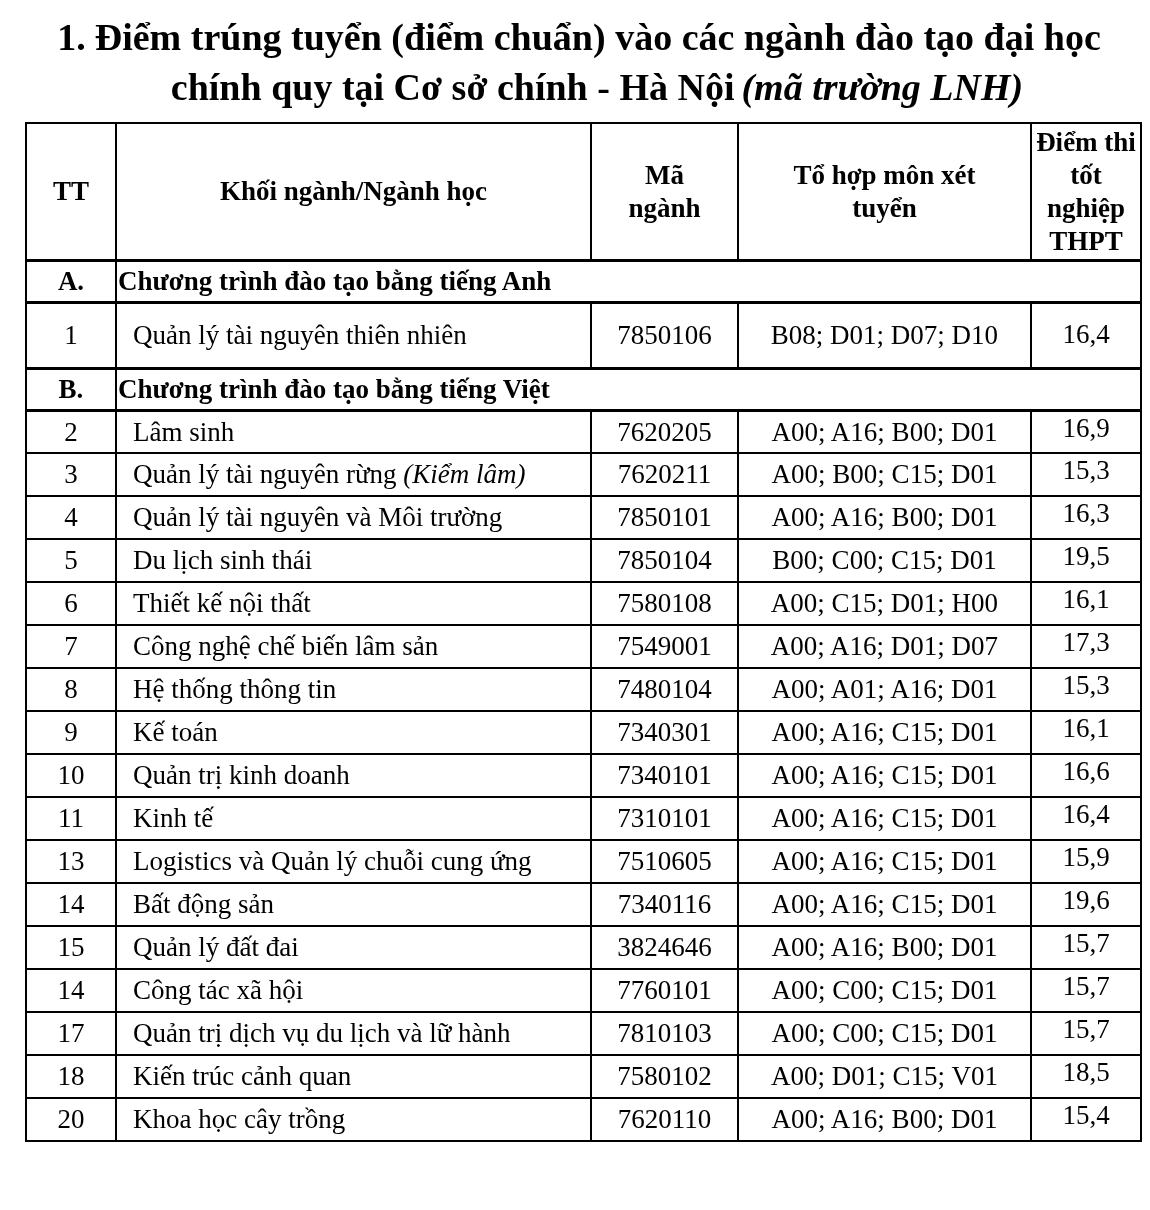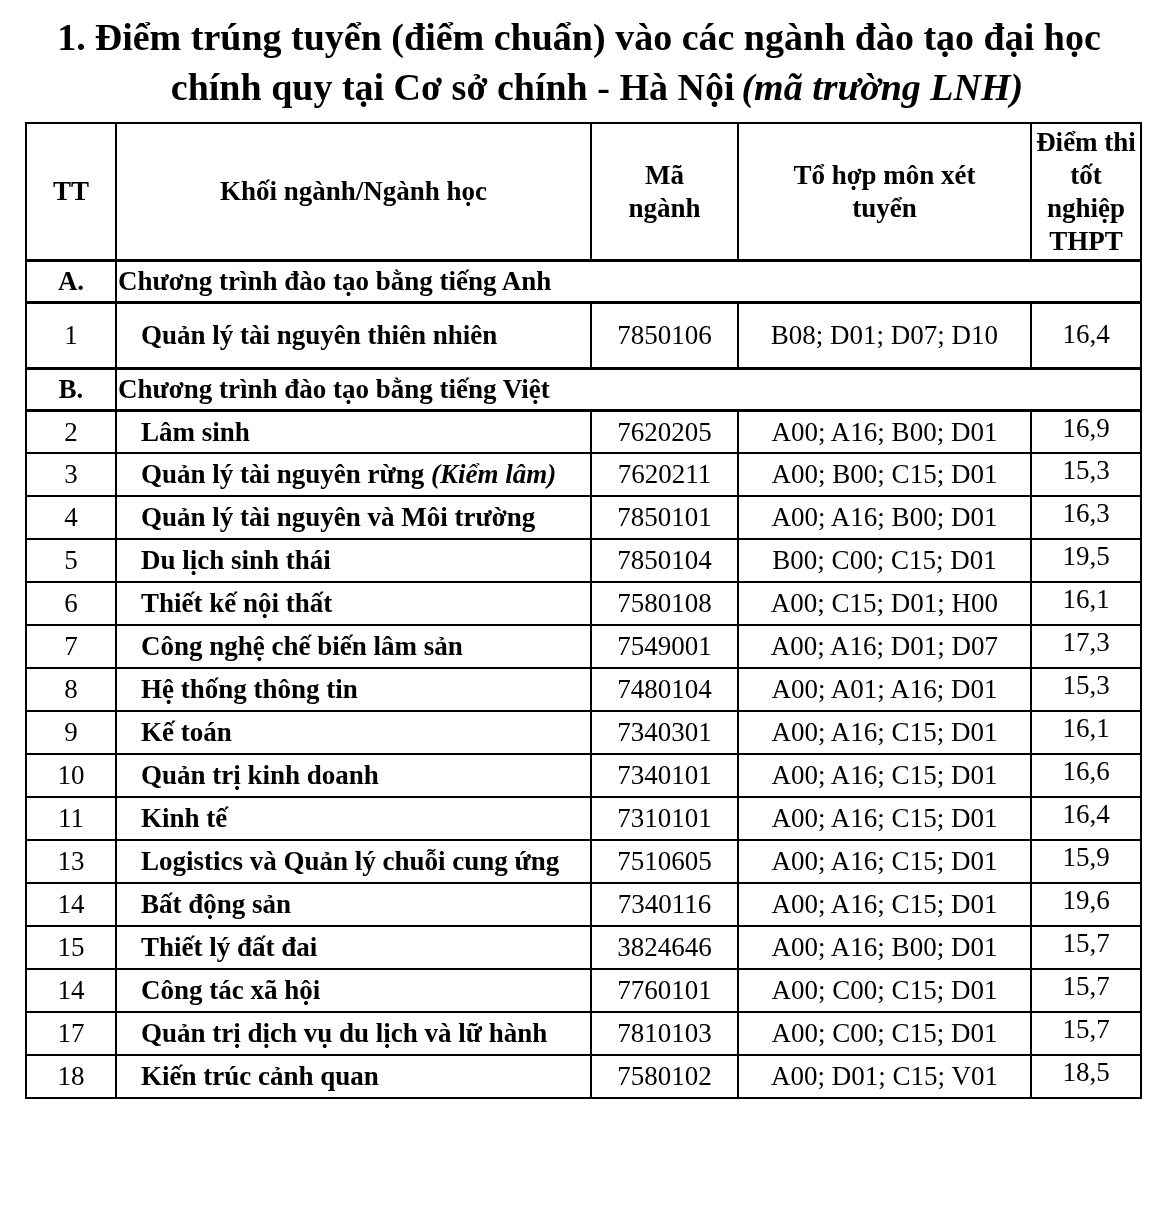--- a/index.html
+++ b/index.html
@@ -55,21 +55,21 @@
   tr.section-row td {
     font-weight: bold;
     border-top-width: 3px;
     border-bottom-width: 3px;
   }
   td.section-label { text-align: center; }
   td.section-title { }
   tr.data-row { height: 43px; }
   tr.data-row.tall { height: 66px; }
   td.cell-tt, td.cell-code, td.cell-combos, td.cell-score { text-align: center; vertical-align: middle; }
-  td.cell-name { padding-left: 24px; vertical-align: middle; font-weight: bold; }
+  td.cell-name { padding-left: 16px; vertical-align: middle; }
   td.cell-name em { font-style: italic; }
   td.cell-score { vertical-align: top; padding-top: 1px; }
   tr.tall td.cell-score { vertical-align: middle; padding-top: 0; }
 </style>
 </head>
 <body>
 
 <div class="page">
 
   <h1 class="doc-title"><span class="title-num">1.</span><span>Điểm trúng tuyển (điểm chuẩn) vào các ngành đào tạo đại học chính quy tại Cơ sở chính - Hà Nội</span><em class="title-code">(mã trường LNH)</em></h1>
@@ -186,21 +186,21 @@
         </tr>
         <tr class="data-row">
           <td class="cell-tt">14</td>
           <td class="cell-name">Bất động sản</td>
           <td class="cell-code">7340116</td>
           <td class="cell-combos">A00; A16; C15; D01</td>
           <td class="cell-score">19,6</td>
         </tr>
         <tr class="data-row">
           <td class="cell-tt">15</td>
-          <td class="cell-name">Thiết lý đất đai</td>
+          <td class="cell-name">Quản lý đất đai</td>
           <td class="cell-code">3824646</td>
           <td class="cell-combos">A00; A16; B00; D01</td>
           <td class="cell-score">15,7</td>
         </tr>
         <tr class="data-row">
           <td class="cell-tt">14</td>
           <td class="cell-name">Công tác xã hội</td>
           <td class="cell-code">7760101</td>
           <td class="cell-combos">A00; C00; C15; D01</td>
           <td class="cell-score">15,7</td>
@@ -212,16 +212,23 @@
           <td class="cell-combos">A00; C00; C15; D01</td>
           <td class="cell-score">15,7</td>
         </tr>
         <tr class="data-row">
           <td class="cell-tt">18</td>
           <td class="cell-name">Kiến trúc cảnh quan</td>
           <td class="cell-code">7580102</td>
           <td class="cell-combos">A00; D01; C15; V01</td>
           <td class="cell-score">18,5</td>
         </tr>
+        <tr class="data-row">
+          <td class="cell-tt">20</td>
+          <td class="cell-name">Khoa học cây trồng</td>
+          <td class="cell-code">7620110</td>
+          <td class="cell-combos">A00; A16; B00; D01</td>
+          <td class="cell-score">15,4</td>
+        </tr>
       </tbody>
   </table>
 
 </div>
 
 </body></html>

